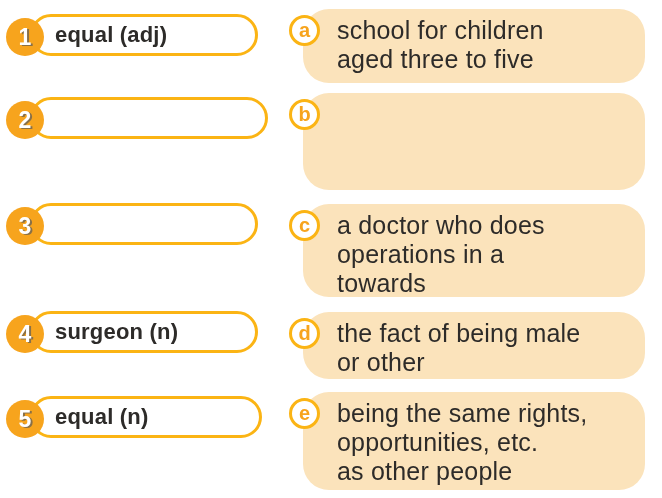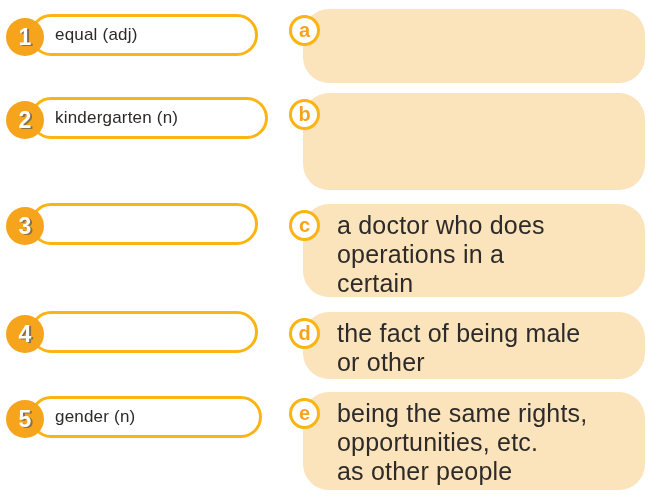--- a/index.html
+++ b/index.html
@@ -33,22 +33,22 @@
     width:38px;height:38px;border-radius:50%;
     background:var(--amber);
     color:#fff;font-size:23px;font-weight:bold;
     display:flex;align-items:center;justify-content:center;
     text-shadow:2px 1px 0 rgba(100,95,85,.75);
     z-index:2;
   }
   .term-label{
     position:absolute;left:25px;top:0;bottom:0;right:6px;
     display:flex;align-items:center;
-    font-size:17px;color:var(--ink);
-    letter-spacing:.2px;white-space:nowrap;
+    font-size:22px;color:var(--ink);
+    letter-spacing:.2px;white-space:nowrap;font-weight:bold;
   }
   
   .def{
     position:absolute;left:303px;width:342px;
     background:var(--peach);
     border-radius:26px;
     box-sizing:border-box;
     padding:7px 10px 0 34px;
   }
   .def::before{ 
@@ -82,52 +82,54 @@
 
   <div class="term" style="top:14px;width:228px;">
     <div class="pill"></div>
     <div class="num-badge">1</div>
     <div class="term-label">equal (adj)</div>
   </div>
 
   <div class="term" style="top:97px;width:238px;">
     <div class="pill"></div>
     <div class="num-badge">2</div>
-    <div class="term-label">kindergarten (n)</div>
   </div>
 
   <div class="term" style="top:203px;width:228px;">
     <div class="pill"></div>
     <div class="num-badge">3</div>
   </div>
 
   <div class="term" style="top:311px;width:228px;">
     <div class="pill"></div>
     <div class="num-badge">4</div>
+    <div class="term-label">surgeon (n)</div>
   </div>
 
   <div class="term" style="top:396px;width:232px;">
     <div class="pill"></div>
     <div class="num-badge">5</div>
-    <div class="term-label">gender (n)</div>
+    <div class="term-label">equal (n)</div>
   </div>
 
   <div class="def" style="top:9px;height:74px;">
     <div class="letter-badge">a</div>
+    <div class="def-text">school for children
+aged three to five</div>
   </div>
 
   <div class="def" style="top:93px;height:97px;">
     <div class="letter-badge">b</div>
   </div>
 
   <div class="def" style="top:204px;height:93px;">
     <div class="letter-badge">c</div>
     <div class="def-text">a doctor who does
 operations in a
-certain</div>
+towards</div>
   </div>
 
   <div class="def" style="top:312px;height:67px;">
     <div class="letter-badge">d</div>
     <div class="def-text">the fact of being male
 or other</div>
   </div>
 
   <div class="def" style="top:392px;height:98px;">
     <div class="letter-badge">e</div>

